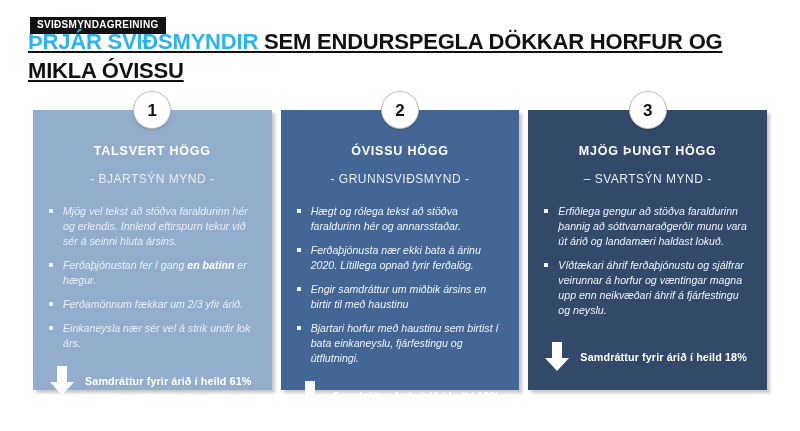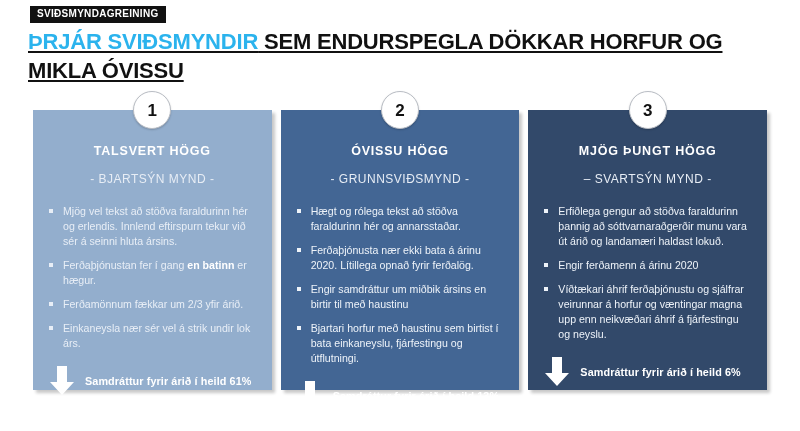--- a/index.html
+++ b/index.html
@@ -14,21 +14,21 @@
     position: relative;
     width: 800px;
     height: 431px;
     background: #ffffff;
   }
 
   
   .kicker {
     position: absolute;
     left: 30px;
-    top: 6px;
+    top: 17px;
     background: #111111;
     color: #ffffff;
     font-size: 10px;
     font-weight: bold;
     letter-spacing: 0.3px;
     padding: 3px 7px 4px 7px;
     line-height: 1;
     white-space: nowrap;
   }
   .headline {
@@ -111,20 +111,21 @@
     list-style: none;
     margin-top: 18px;
     flex: 1 1 auto;
   }
   .bullets li {
     position: relative;
     padding-left: 14px;
     margin-bottom: 9px;
     font-size: 10.6px;
     line-height: 1.42;
+    font-style: italic;
   }
   .bullets li::before {
     content: "";
     position: absolute;
     left: 0;
     top: 5px;
     width: 4px;
     height: 4px;
   }
   .p1 .bullets li { color: #e8eef6; }
@@ -202,25 +203,24 @@
         <span class="foot-text">Samdráttur fyrir árið í heild 13%</span>
       </div>
     </div>
 
     <div class="panel p3">
       <div class="badge">3</div>
       <div class="p-title">MJÖG ÞUNGT HÖGG</div>
       <div class="p-sub">– SVARTSÝN MYND -</div>
       <ul class="bullets">
         <li><span>Erfiðlega gengur að stöðva faraldurinn þannig að sóttvarnaraðgerðir munu vara út árið og landamæri haldast lokuð.</span><b></b><span></span></li>
-        <li><span>Engir ferðamenn á árinu 2020</span><b></b><span></span></li>
         <li><span>Víðtækari áhrif ferðaþjónustu og sjálfrar veirunnar á horfur og væntingar magna upp enn neikvæðari áhrif á fjárfestingu og neyslu.</span><b></b><span></span></li>
       </ul>
       <div class="foot">
         <svg class="arrow-icon" width="26" height="30" viewBox="0 0 26 30">
           <polygon points="8,0 18,0 18,16 25,16 13,29 1,16 8,16" fill="#ffffff"></polygon>
         </svg>
-        <span class="foot-text">Samdráttur fyrir árið í heild 6%</span>
+        <span class="foot-text">Samdráttur fyrir árið í heild 18%</span>
       </div>
     </div>
 
   </div>
 </div>
 
 </body></html>

